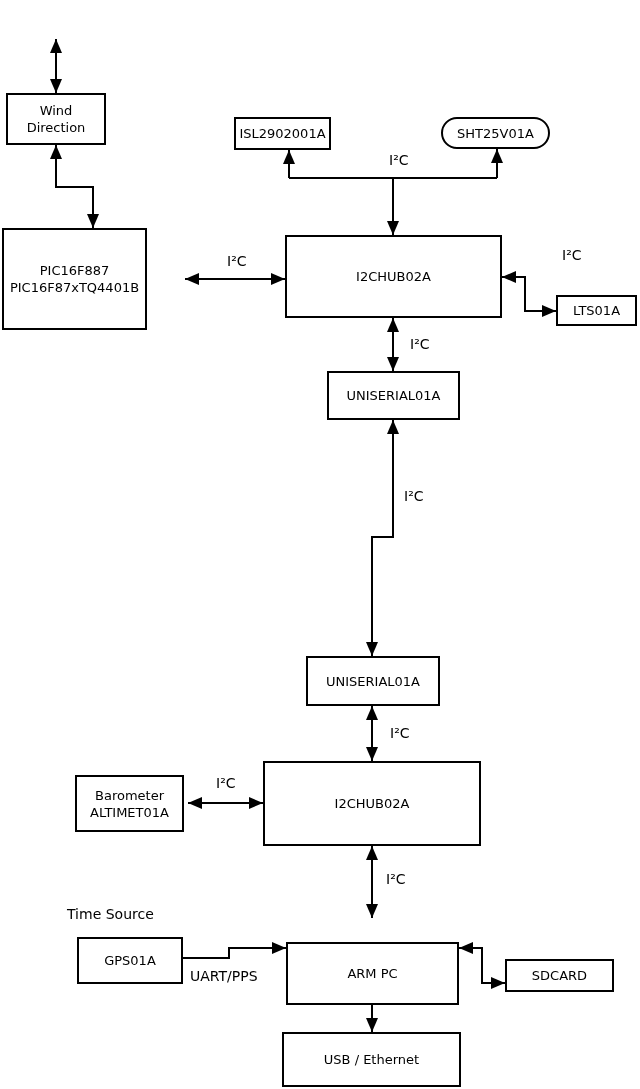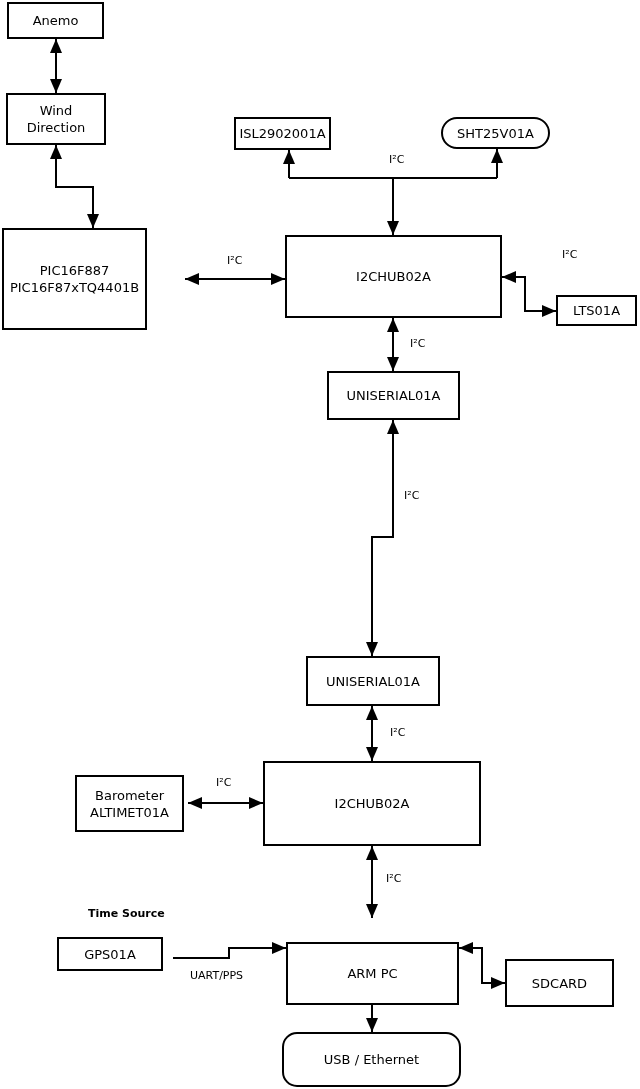--- a/index.html
+++ b/index.html
@@ -36,21 +36,21 @@
     display: flex;
     align-items: center;
     justify-content: center;
     text-align: center;
     font-size: 13px;
     line-height: 17px;
     white-space: pre-line;
   }
   .elabel {
     position: absolute;
-    font-size: 11px;
+    font-size: 14px;
     line-height: 16px;
     white-space: nowrap;
   }
 </style>
 </head>
 <body>
 
 <div id="canvas">
 
   <svg id="wires" width="640" height="1089" viewBox="0 0 640 1089" xmlns="http://www.w3.org/2000/svg">
@@ -70,21 +70,20 @@
     <path d="M393,318 V371" marker-start="url(#arr)" marker-end="url(#arr)"></path>
     <path d="M393,420 V537 H372 V656" marker-start="url(#arr)" marker-end="url(#arr)"></path>
     <path d="M372,706 V761" marker-start="url(#arr)" marker-end="url(#arr)"></path>
     <path d="M188,803 H263" marker-start="url(#arr)" marker-end="url(#arr)"></path>
     <path d="M372,846 V918" marker-start="url(#arr)" marker-end="url(#arr)"></path>
     <path d="M173,958 H229 V948 H286" marker-end="url(#arr)"></path>
     <path d="M459,948 H482 V983 H505" marker-start="url(#arr)" marker-end="url(#arr)"></path>
     <path d="M372,981 V1032" marker-start="url(#arr)" marker-end="url(#arr)"></path>
   </svg>
 
-  <div class="box" style="left:7px; top:2px; width:97px; height:37px;">Anemo</div>
 
   <div class="box" style="left:6px; top:93px; width:100px; height:52px;">Wind
 Direction</div>
 
   <div class="box" style="left:2px; top:228px; width:145px; height:102px;">PIC16F887
 PIC16F87xTQ4401B</div>
 
   <div class="box" style="left:234px; top:117px; width:97px; height:33px;">ISL2902001A</div>
 
   <div class="box" style="left:441px; top:117px; width:109px; height:32px;border-radius:16px;">SHT25V01A</div>
@@ -95,32 +94,32 @@
 
   <div class="box" style="left:327px; top:371px; width:133px; height:49px;">UNISERIAL01A</div>
 
   <div class="box" style="left:306px; top:656px; width:134px; height:50px;">UNISERIAL01A</div>
 
   <div class="box" style="left:263px; top:761px; width:218px; height:85px;">I2CHUB02A</div>
 
   <div class="box" style="left:75px; top:775px; width:109px; height:57px;">Barometer
 ALTIMET01A</div>
 
-  <div class="box" style="left:57px; top:937px; width:106px; height:34px;">GPS01A</div>
+  <div class="box" style="left:77px; top:937px; width:106px; height:47px;">GPS01A</div>
 
   <div class="box" style="left:286px; top:942px; width:173px; height:63px;">ARM PC</div>
 
-  <div class="box" style="left:505px; top:959px; width:109px; height:48px;">SDCARD</div>
+  <div class="box" style="left:505px; top:959px; width:109px; height:33px;">SDCARD</div>
 
-  <div class="box" style="left:282px; top:1032px; width:179px; height:55px;border-radius:15px;">USB / Ethernet</div>
+  <div class="box" style="left:282px; top:1032px; width:179px; height:55px;">USB / Ethernet</div>
 
   <div class="elabel" style="left:389px; top:152px;">I²C</div>
   <div class="elabel" style="left:227px; top:253px;">I²C</div>
   <div class="elabel" style="left:562px; top:247px;">I²C</div>
   <div class="elabel" style="left:410px; top:336px;">I²C</div>
   <div class="elabel" style="left:404px; top:488px;">I²C</div>
   <div class="elabel" style="left:390px; top:725px;">I²C</div>
   <div class="elabel" style="left:216px; top:775px;">I²C</div>
   <div class="elabel" style="left:386px; top:871px;">I²C</div>
-  <div class="elabel" style="left:88px; top:906px;font-weight:bold;">Time Source</div>
+  <div class="elabel" style="left:67px; top:906px;">Time Source</div>
   <div class="elabel" style="left:190px; top:968px;">UART/PPS</div>
 
 </div>
 
 </body></html>

